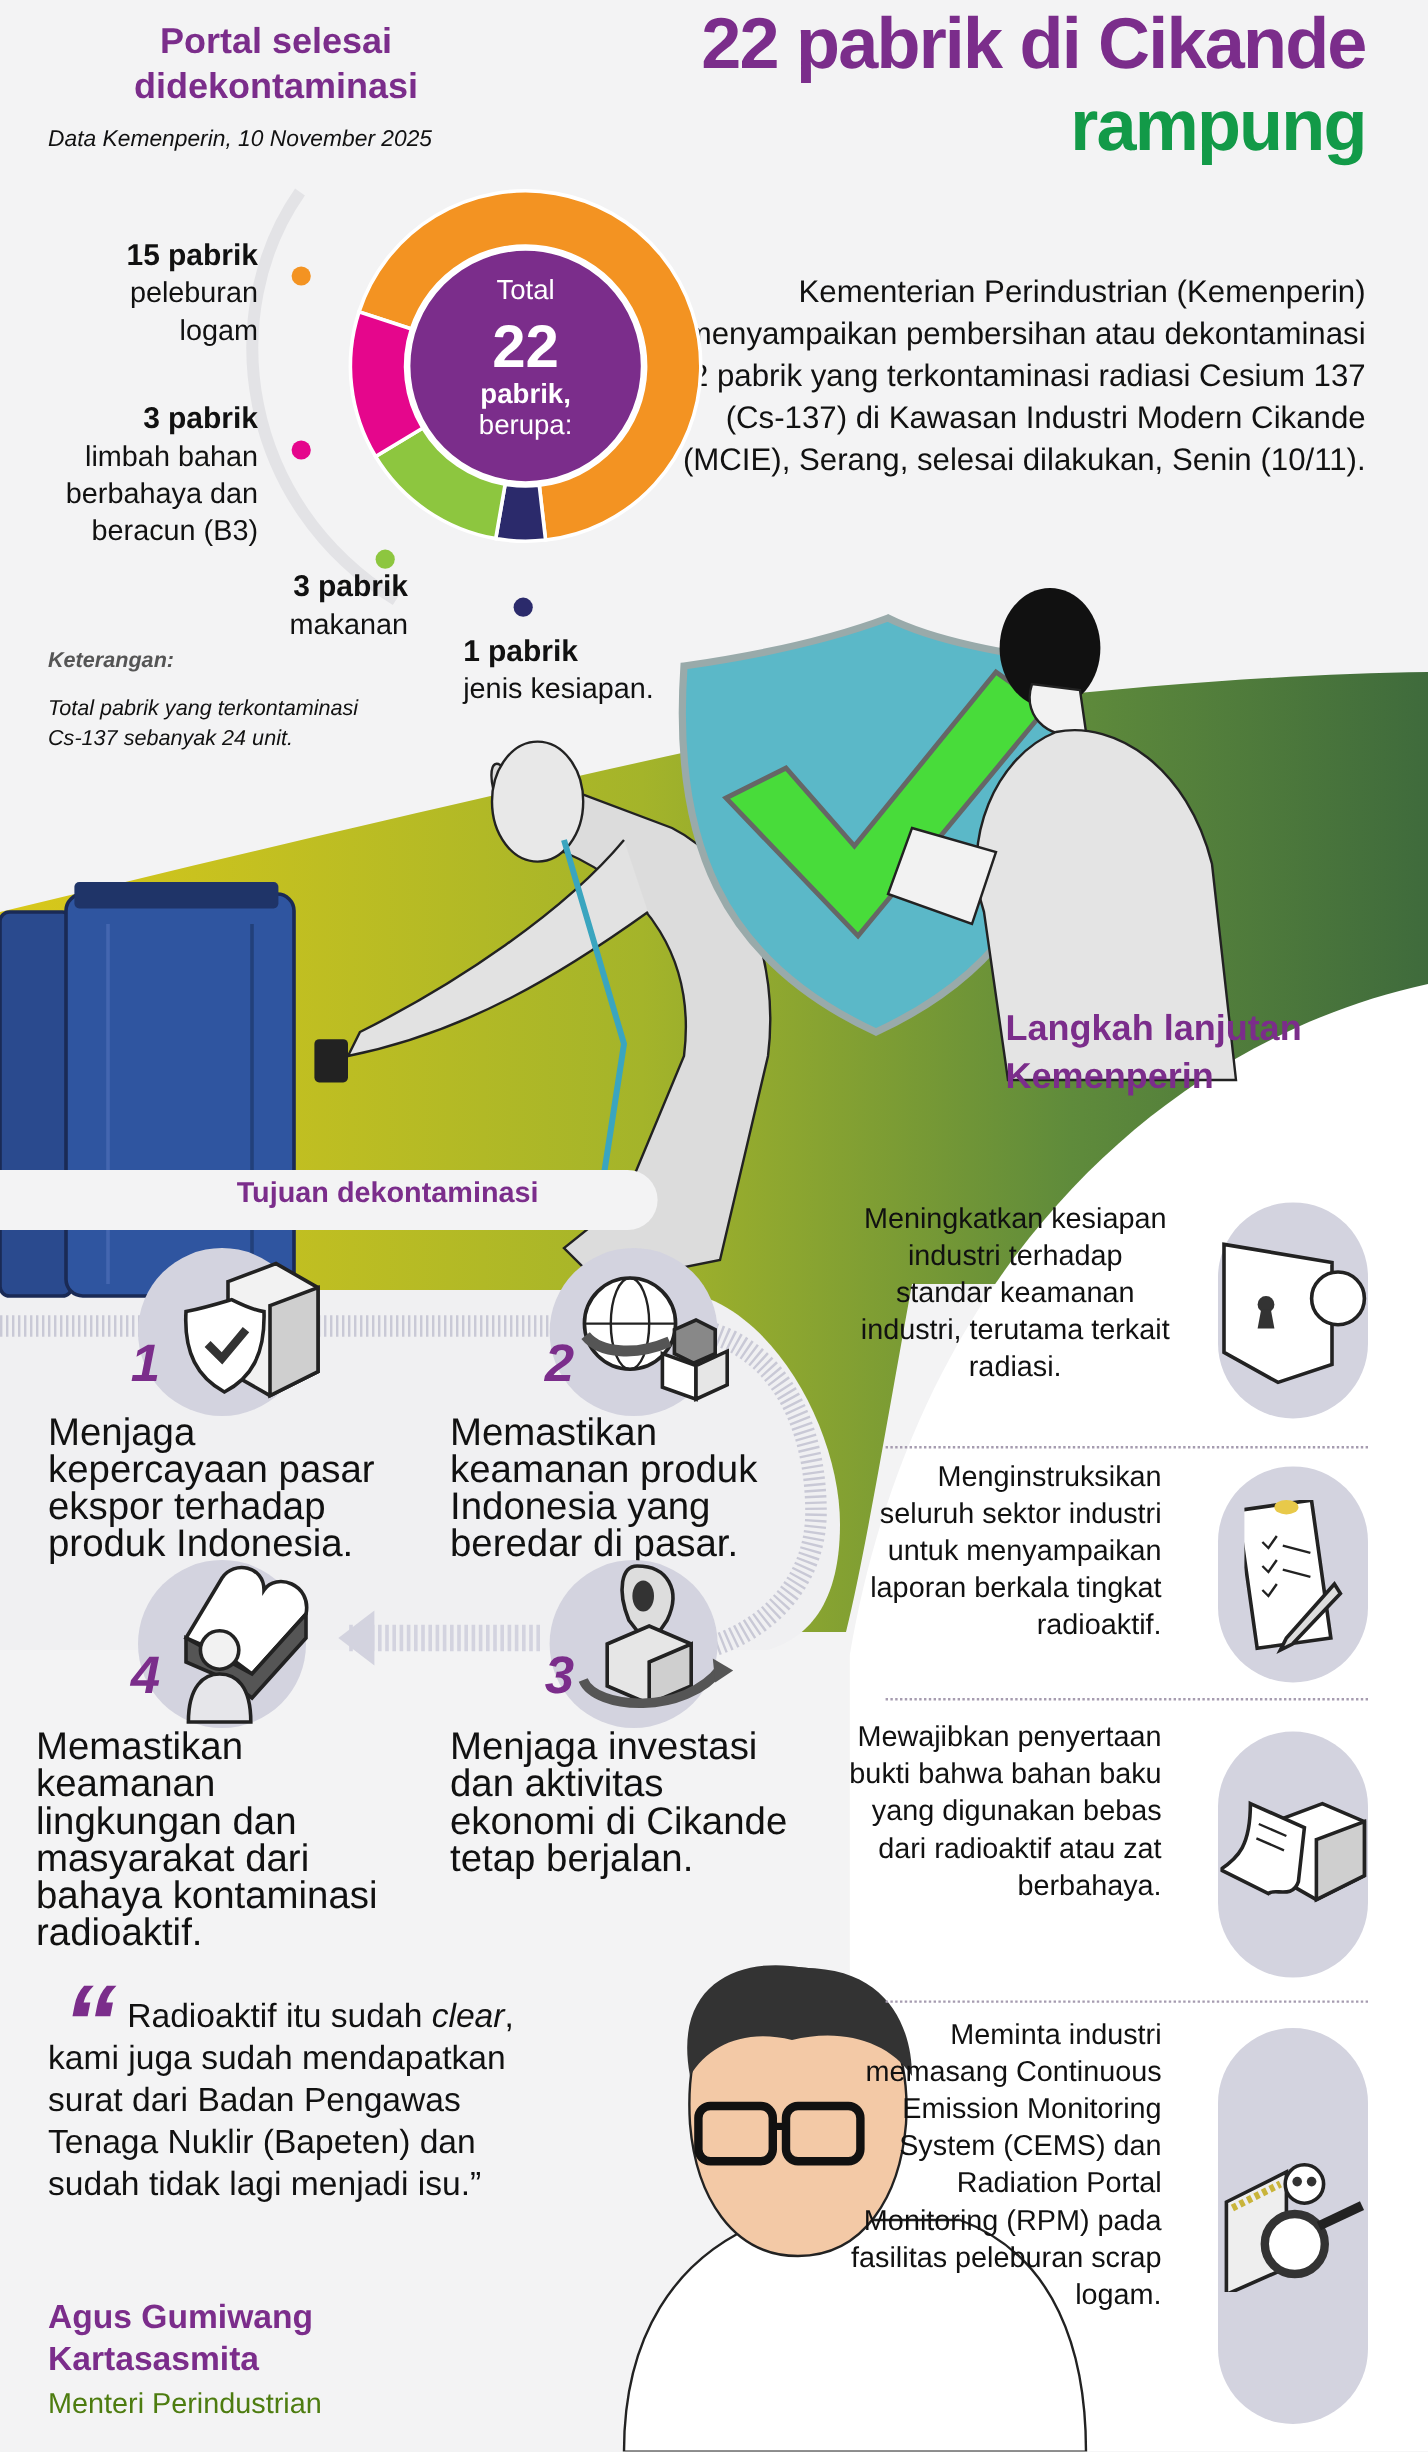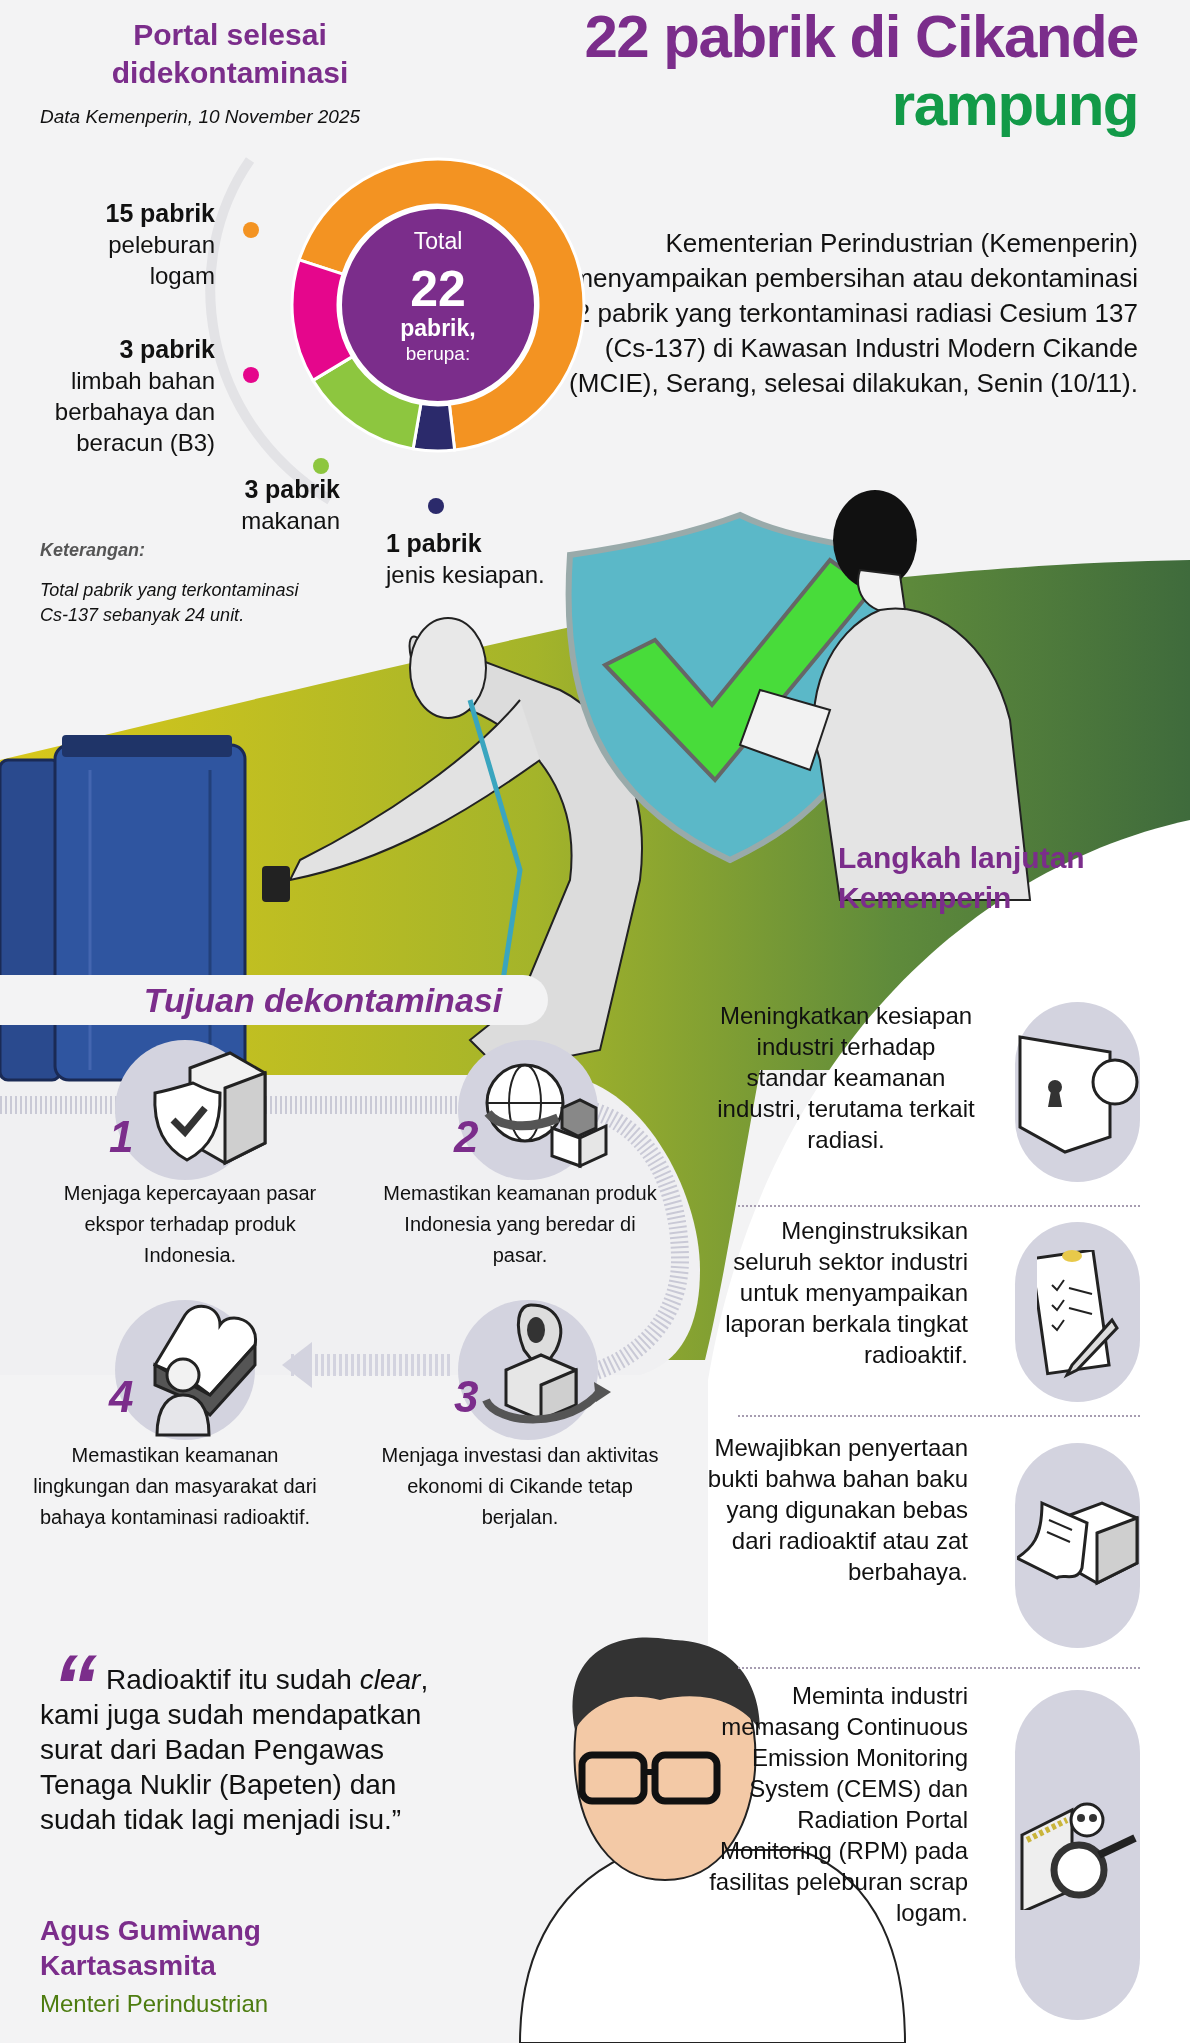--- a/index.html
+++ b/index.html
@@ -40,47 +40,47 @@
 
   
   #donut { left: 288px; top: 155px; width: 300px; height: 300px; }
   .donut-center {
     left: 333px; top: 200px; width: 210px; height: 210px;
     text-align: center; color: #fff;
   }
   .donut-total-label { font-size: 23px; margin-top: 28px; }
   .donut-total-value { font-size: 50px; font-weight: 900; line-height: 52px; margin-top: 8px; }
   .donut-unit { font-size: 23px; font-weight: 700; line-height: 26px; margin-top: 0; }
-  .donut-unit2 { font-size: 19px; line-height: 26px; }
+  .donut-unit2 { font-size: 23px; line-height: 26px; }
 
   
   .legend-item { text-align: right; font-size: 24px; line-height: 31px; color: #111; }
   .legend-item .num { font-size: 25px; font-weight: 900; }
   .legend-item .unit { font-size: 25px; font-weight: 700; }
   .dot { width: 16px; height: 16px; border-radius: 50%; }
 
   .note-head { left: 40px; top: 540px; font-style: italic; font-weight: 700; font-size: 18px; color: #555; }
   .note-body { left: 40px; top: 578px; width: 260px; font-style: italic; font-size: 18px; line-height: 25px; color: #111; }
 
   
   .goals-pill {
     left: 0; top: 975px; width: 548px; height: 50px;
     background: #f3f3f4; border-radius: 0 26px 26px 0;
   }
   .goals-title {
     left: 0; top: 981px; width: 545px; text-align: center; padding-left: 101px;
-    color: #7b2d8b; font-weight: 700; font-size: 34px; font-style: italic;
+    color: #7b2d8b; font-weight: 700; font-size: 24px;
   }
   .goal-icon-wrap { width: 140px; height: 140px; }
   .goal-circle { position: absolute; left: 0; top: 0; width: 140px; height: 140px; border-radius: 50%; background: #d3d3df; }
   .goal-num {
     position: absolute; font-size: 44px; font-weight: 900; font-style: italic;
     color: #7b2d8b;
   }
-  .goal-text { text-align: center; font-size: 20px; line-height: 31px; color: #111; }
+  .goal-text { font-size: 32px; line-height: 31px; color: #111; }
 
   
   .steps-title {
     right: 52px; top: 838px; width: 300px; 
     color: #7b2d8b; font-weight: 700; font-size: 30px; line-height: 40px;
   }
   .step-text { text-align: right; font-size: 24px; line-height: 31px; color: #111; }
   .step-pill { width: 125px; background: #d3d3df; border-radius: 63px; }
   .dash { height: 0; border-top: 2px dotted #a69cb0; }
 

